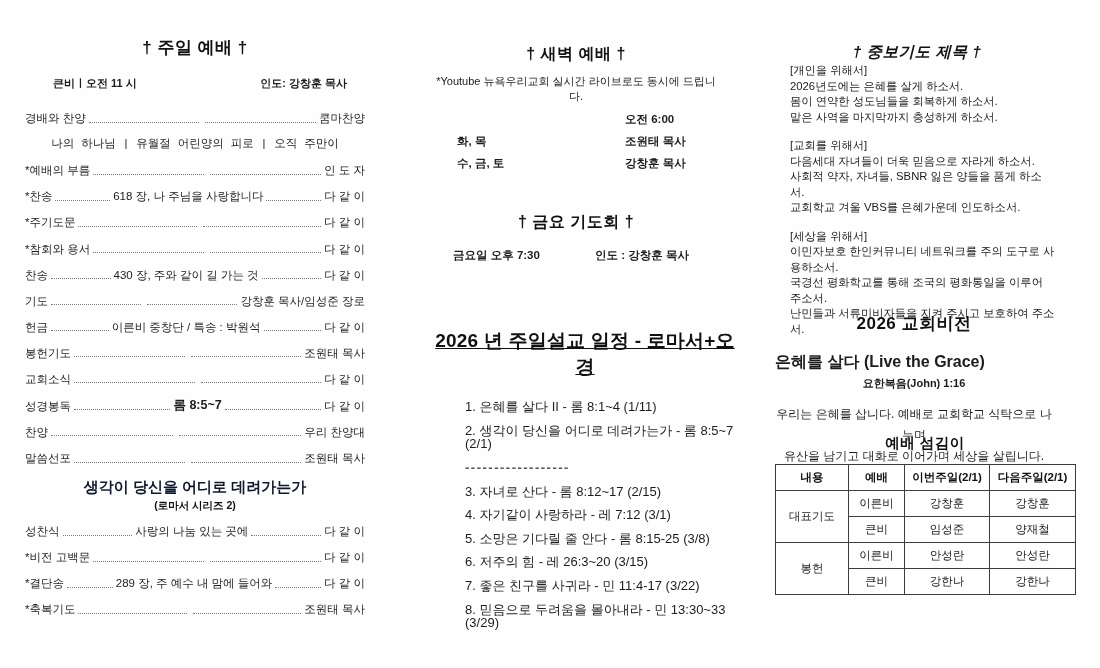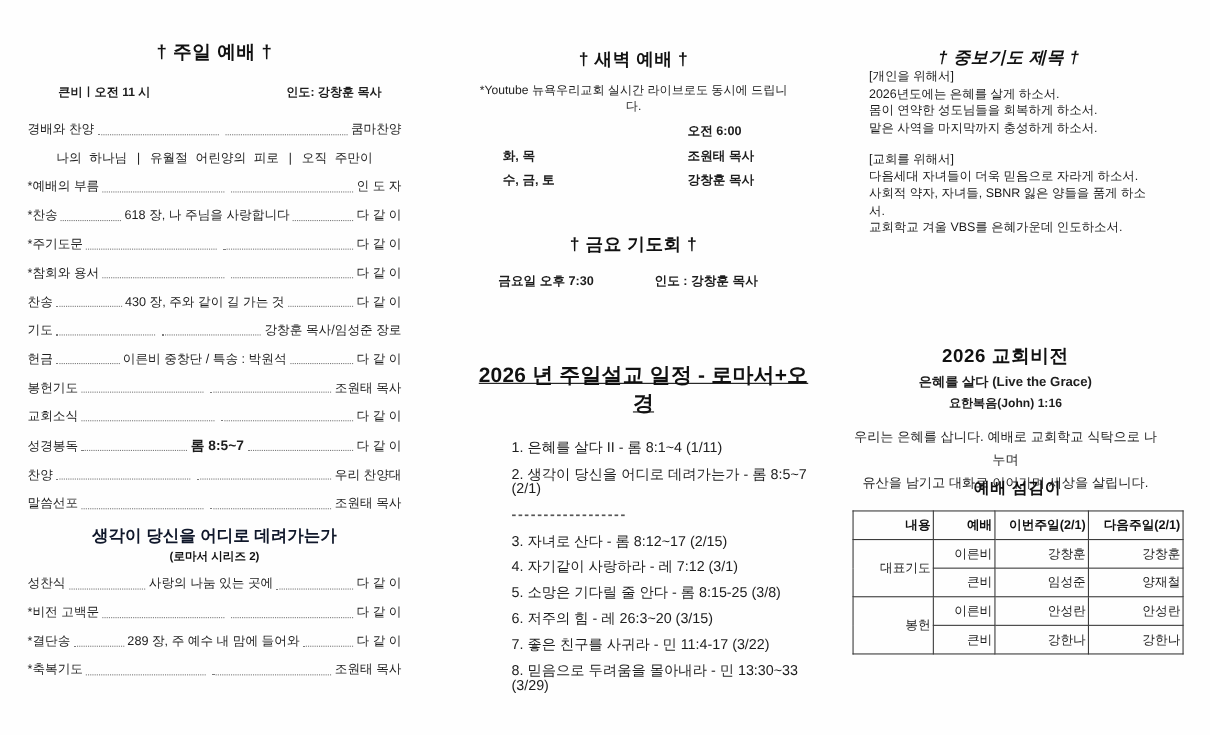--- a/index.html
+++ b/index.html
@@ -45,27 +45,27 @@
   .plan-title{margin-bottom:20px;}
   .plan-list{padding-left:30px;font-size:13px;}
   .plan-item{margin-bottom:10px;line-height:1.05;}
   .plan-item.plan-divider{letter-spacing:1.5px;color:#555;font-weight:700;}
 
   
   .col-pray{left:778px;top:42px;width:278px;}
   .pray-title{font-style:italic;}
   .pray-group{margin-bottom:13px;padding-left:12px;font-size:11.3px;line-height:15.5px;color:#1a1a1a;}
   .col-vision{left:775px;top:312px;width:278px;}
-  .vision-sub{text-align:center;font-size:12px;font-weight:700;margin-top:4px;}
+  .vision-sub{text-align:left;font-size:16px;font-weight:700;margin-top:17px;}
   .vision-verse{text-align:center;font-size:11px;font-weight:700;margin-top:3px;}
   .vision-lines{margin-top:13px;font-size:12px;text-align:center;line-height:21px;}
   .col-serve{left:775px;top:434px;width:300px;}
   .serve-title{font-size:14.5px;margin-bottom:11px;}
   table.serve{border-collapse:collapse;width:300px;font-size:11.5px;table-layout:fixed;}
-  table.serve td,table.serve th{border:1.2px solid #3c3c3c;text-align:right;
+  table.serve td,table.serve th{border:1.2px solid #3c3c3c;text-align:center;
     padding:5px 2px;height:13px;font-weight:400;color:#1a1a1a;}
   table.serve th{font-weight:700;color:#111;}
   td.bold{font-weight:700;color:#111;margin-left:16px;}
 </style>
 </head>
 <body>
 
 <div class="sec col-left">
   <div class="sec-title t-lg">† 주일 예배 †</div>
   <div class="svc-row">
@@ -234,20 +234,26 @@
     <div>맡은 사역을 마지막까지 충성하게 하소서.</div>
   </div>
 
   <div class="pray-group">
     <div>[교회를 위해서]</div>
     <div>다음세대 자녀들이 더욱 믿음으로 자라게 하소서.</div>
     <div>사회적 약자, 자녀들, SBNR 잃은 양들을 품게 하소서.</div>
     <div>교회학교 겨울 VBS를 은혜가운데 인도하소서.</div>
   </div>
 
+  <div class="pray-group">
+    <div>[세상을 위해서]</div>
+    <div>이민자보호 한인커뮤니티 네트워크를 주의 도구로 사용하소서.</div>
+    <div>국경선 평화학교를 통해 조국의 평화통일을 이루어 주소서.</div>
+    <div>난민들과 서류미비자들을 지켜 주시고 보호하여 주소서.</div>
+  </div>
 </div>
 
 <div class="sec col-vision">
   <div class="sec-title t-lg">2026 교회비전</div>
   <div class="vision-sub">은혜를 살다 (Live the Grace)</div>
   <div class="vision-verse">요한복음(John) 1:16</div>
   <div class="vision-lines">
     <div>우리는 은혜를 삽니다. 예배로 교회학교 식탁으로 나누며</div>
     <div>유산을 남기고 대화로 이어가며 세상을 살립니다.</div>
   </div>

